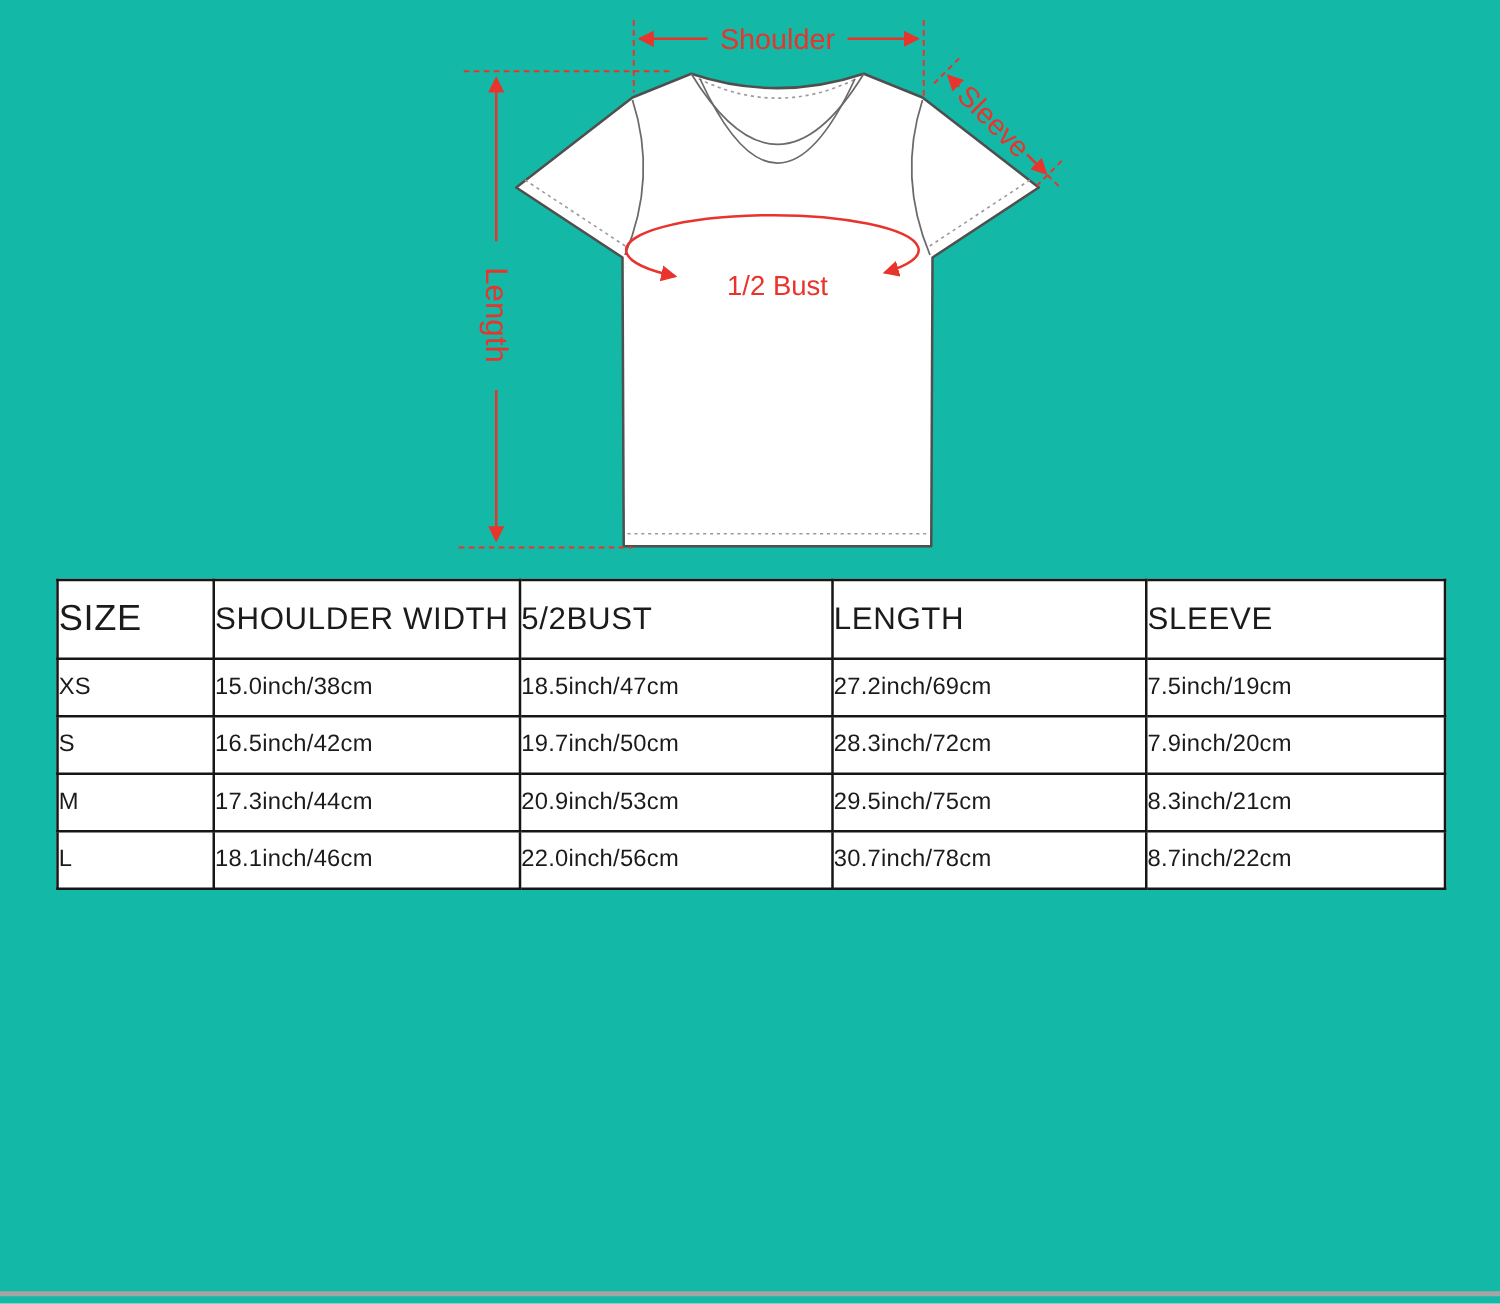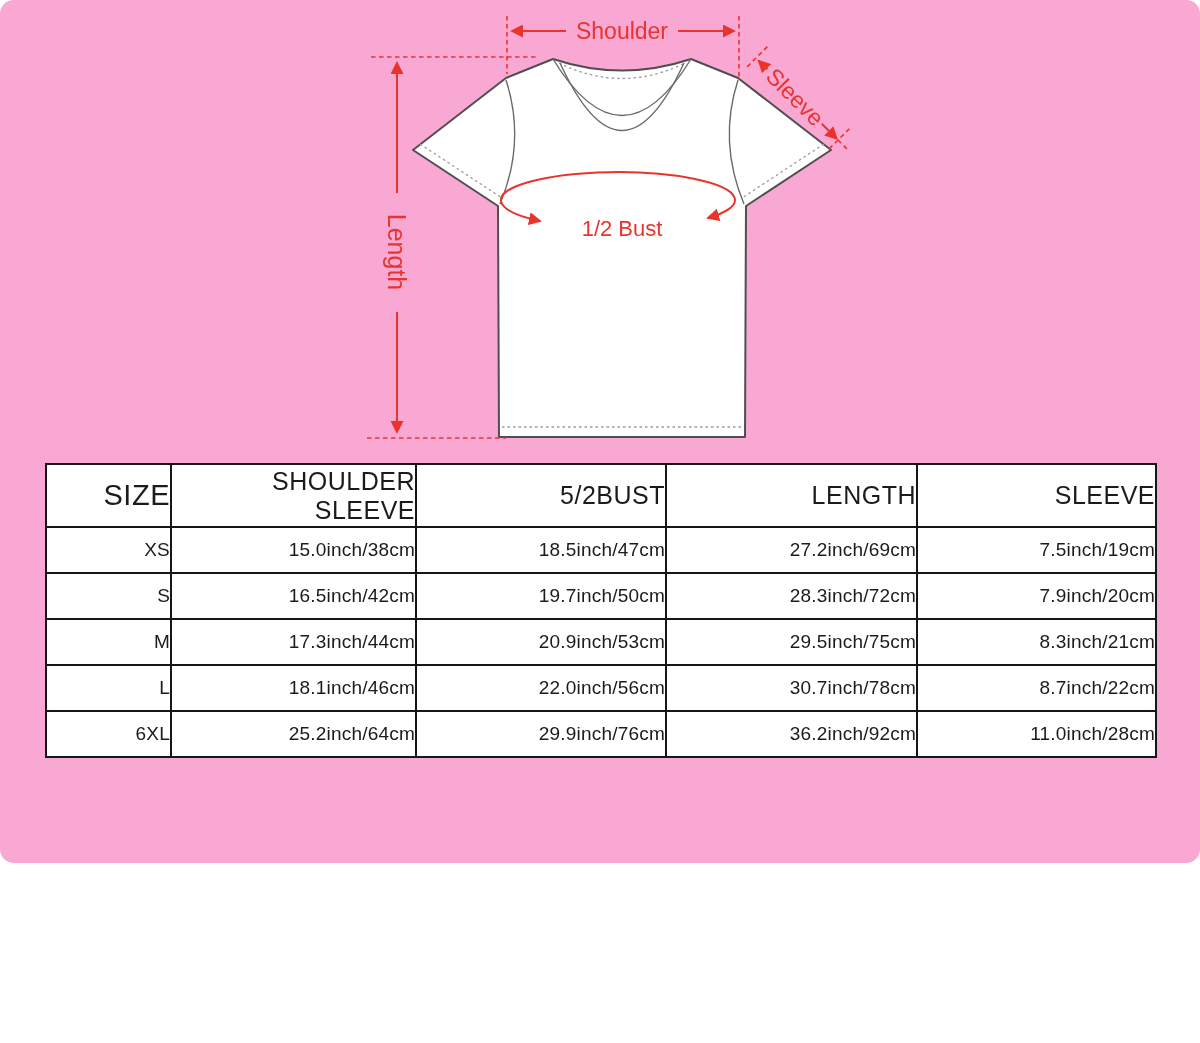--- a/index.html
+++ b/index.html
@@ -1,34 +1,34 @@
 <!DOCTYPE html>
 <html><head>
 <meta charset="utf-8">
 <style>
   html,body { margin:0; padding:0; background:#fff; }
   .stage {
-    position:relative; width:1200px; height:863px; background:#f9a8d4;
-    font-family:"Liberation Sans", sans-serif; overflow:hidden;border-radius:14px;
+    position:relative; width:1200px; height:1043px; background:#14b8a6;
+    font-family:"Liberation Sans", sans-serif; overflow:hidden;
   }
   
   .diagram { position:absolute; left:0; top:0; width:1200px; height:460px; }
   .shirt-line { fill:#ffffff; stroke:#4f4f4f; stroke-width:2; stroke-linejoin:round; }
   .shirt-seam { fill:none; stroke:#6a6a6a; stroke-width:1.4; }
   .stitch { fill:none; stroke:#9b9b9b; stroke-width:1.3; stroke-dasharray:2.5 3; }
   .ann { stroke:#e8342c; fill:none; stroke-width:2; }
   .ann-dash { stroke:#e8342c; fill:none; stroke-width:1.6; stroke-dasharray:4.5 3.5; }
   .ann-text { fill:#e8342c; stroke:none; font-family:"Liberation Sans", sans-serif; }
   
   .size-table {
     position:absolute; left:45px; top:463px; width:1110px;
     border-collapse:collapse; table-layout:fixed; background:#fff;
   }
   .size-table th, .size-table td {
-    border:2px solid #161616; text-align:right; vertical-align:middle;
+    border:2px solid #161616; text-align:left; vertical-align:middle;
     color:#1b1b1b; padding:0;
   }
   .size-table thead tr { height:63px; }
   .size-table tbody tr { height:46px;margin-top:30px; }
   .size-table th { font-size:25px; font-weight:400; letter-spacing:.5px; }
   .size-table th.size-head { font-size:29px; }
   .size-table td { font-size:19px; letter-spacing:.2px; }
   
   .bottom-bar { position:absolute; left:0; top:1033px; width:1200px; height:4px; background:#a5a5a5; }
 </style>
@@ -95,21 +95,21 @@
     <colgroup>
       <col style="width:125px">
         <col style="width:245px">
         <col style="width:250px">
       <col style="width:251px">
         <col style="width:239px">
     </colgroup>
     <thead>
       <tr>
         <th class="size-head">SIZE</th>
-        <th>SHOULDER SLEEVE</th>
+        <th>SHOULDER WIDTH</th>
         <th>5/2BUST</th>
         <th>LENGTH</th>
         <th>SLEEVE</th>
       </tr>
     </thead>
     <tbody>
         <tr>
           <td>XS</td>
           <td>15.0inch/38cm</td>
           <td>18.5inch/47cm</td>
@@ -130,24 +130,17 @@
           <td>29.5inch/75cm</td>
           <td>8.3inch/21cm</td>
         </tr>
         <tr>
           <td>L</td>
           <td>18.1inch/46cm</td>
           <td>22.0inch/56cm</td>
           <td>30.7inch/78cm</td>
           <td>8.7inch/22cm</td>
         </tr>
-        <tr>
-          <td>6XL</td>
-          <td>25.2inch/64cm</td>
-          <td>29.9inch/76cm</td>
-          <td>36.2inch/92cm</td>
-          <td>11.0inch/28cm</td>
-        </tr>
       </tbody>
   </table>
 
   <div class="bottom-bar"></div>
 </div>
 
 </body></html>

